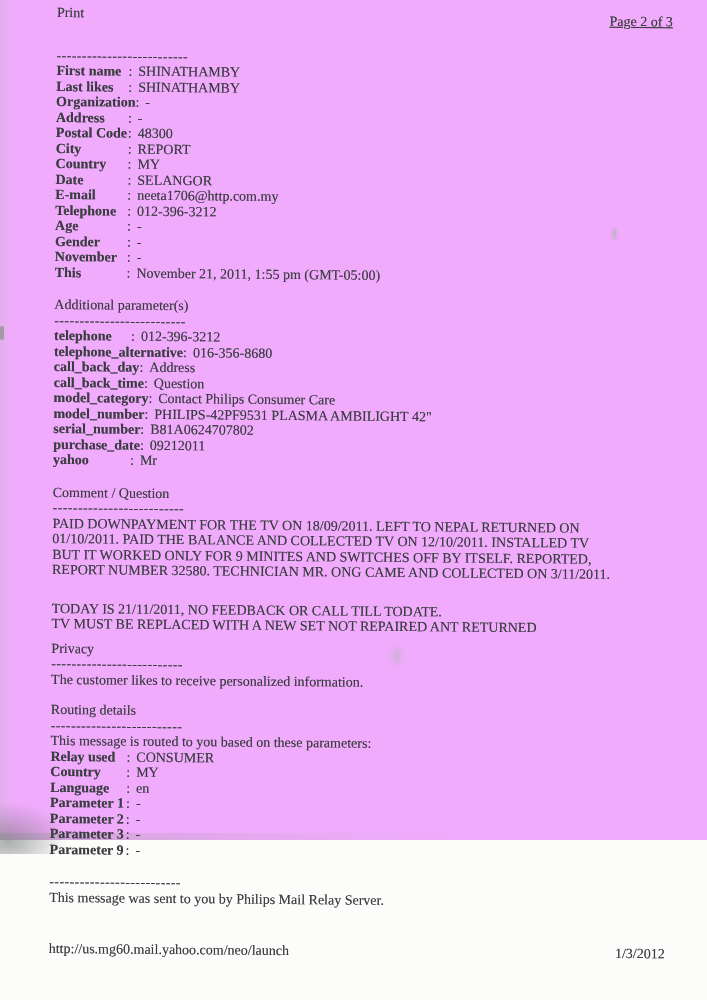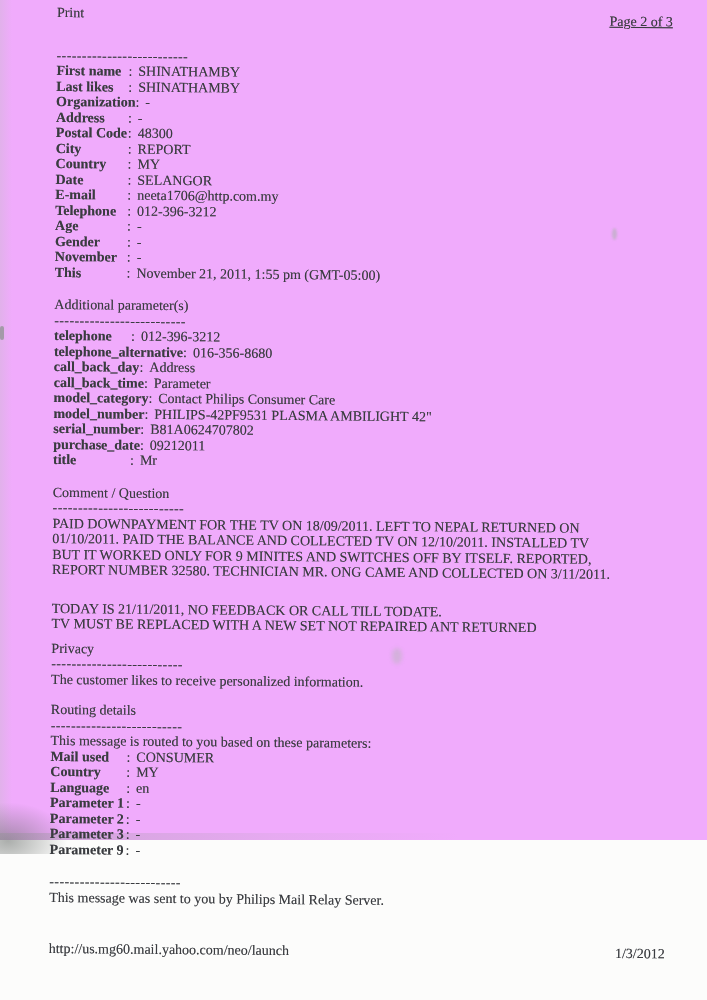--- a/index.html
+++ b/index.html
@@ -181,21 +181,21 @@
           <span class="fv">016-356-8680</span>
         </div>
       <div class="frow">
           <span class="fl">call_back_day</span>
           <span class="fc">:</span>
           <span class="fv">Address</span>
         </div>
       <div class="frow">
           <span class="fl">call_back_time</span>
           <span class="fc">:</span>
-          <span class="fv">Parameter</span>
+          <span class="fv">Question</span>
         </div>
       <div class="frow">
           <span class="fl">model_category</span>
           <span class="fc">:</span>
           <span class="fv">Contact Philips Consumer Care</span>
         </div>
       <div class="frow">
           <span class="fl">model_number</span>
           <span class="fc">:</span>
           <span class="fv">PHILIPS-42PF9531 PLASMA AMBILIGHT 42"</span>
@@ -204,21 +204,21 @@
           <span class="fl">serial_number</span>
           <span class="fc">:</span>
           <span class="fv">B81A0624707802</span>
         </div>
       <div class="frow">
           <span class="fl">purchase_date</span>
           <span class="fc">:</span>
           <span class="fv">09212011</span>
         </div>
       <div class="frow">
-          <span class="fl">title</span>
+          <span class="fl">yahoo</span>
           <span class="fc">:</span>
           <span class="fv">Mr</span>
         </div>
     </div>
 
     <div class="section-title">Comment / Question</div>
     <div class="sep">--------------------------</div>
 
     <div>
       <div class="cline">PAID DOWNPAYMENT FOR THE TV ON 18/09/2011. LEFT TO NEPAL RETURNED ON</div>
@@ -234,21 +234,21 @@
     <div class="section-title mt-privacy">Privacy</div>
     <div class="sep">--------------------------</div>
     <div>The customer likes to receive personalized information.</div>
 
     <div class="section-title mt-routing">Routing details</div>
     <div class="sep">--------------------------</div>
     <div>This message is routed to you based on these parameters:</div>
 
     <div class="fields-routing">
       <div class="frow">
-          <span class="fl">Mail used</span>
+          <span class="fl">Relay used</span>
           <span class="fc">:</span>
           <span class="fv">CONSUMER</span>
         </div>
       <div class="frow">
           <span class="fl">Country</span>
           <span class="fc">:</span>
           <span class="fv">MY</span>
         </div>
       <div class="frow">
           <span class="fl">Language</span>

